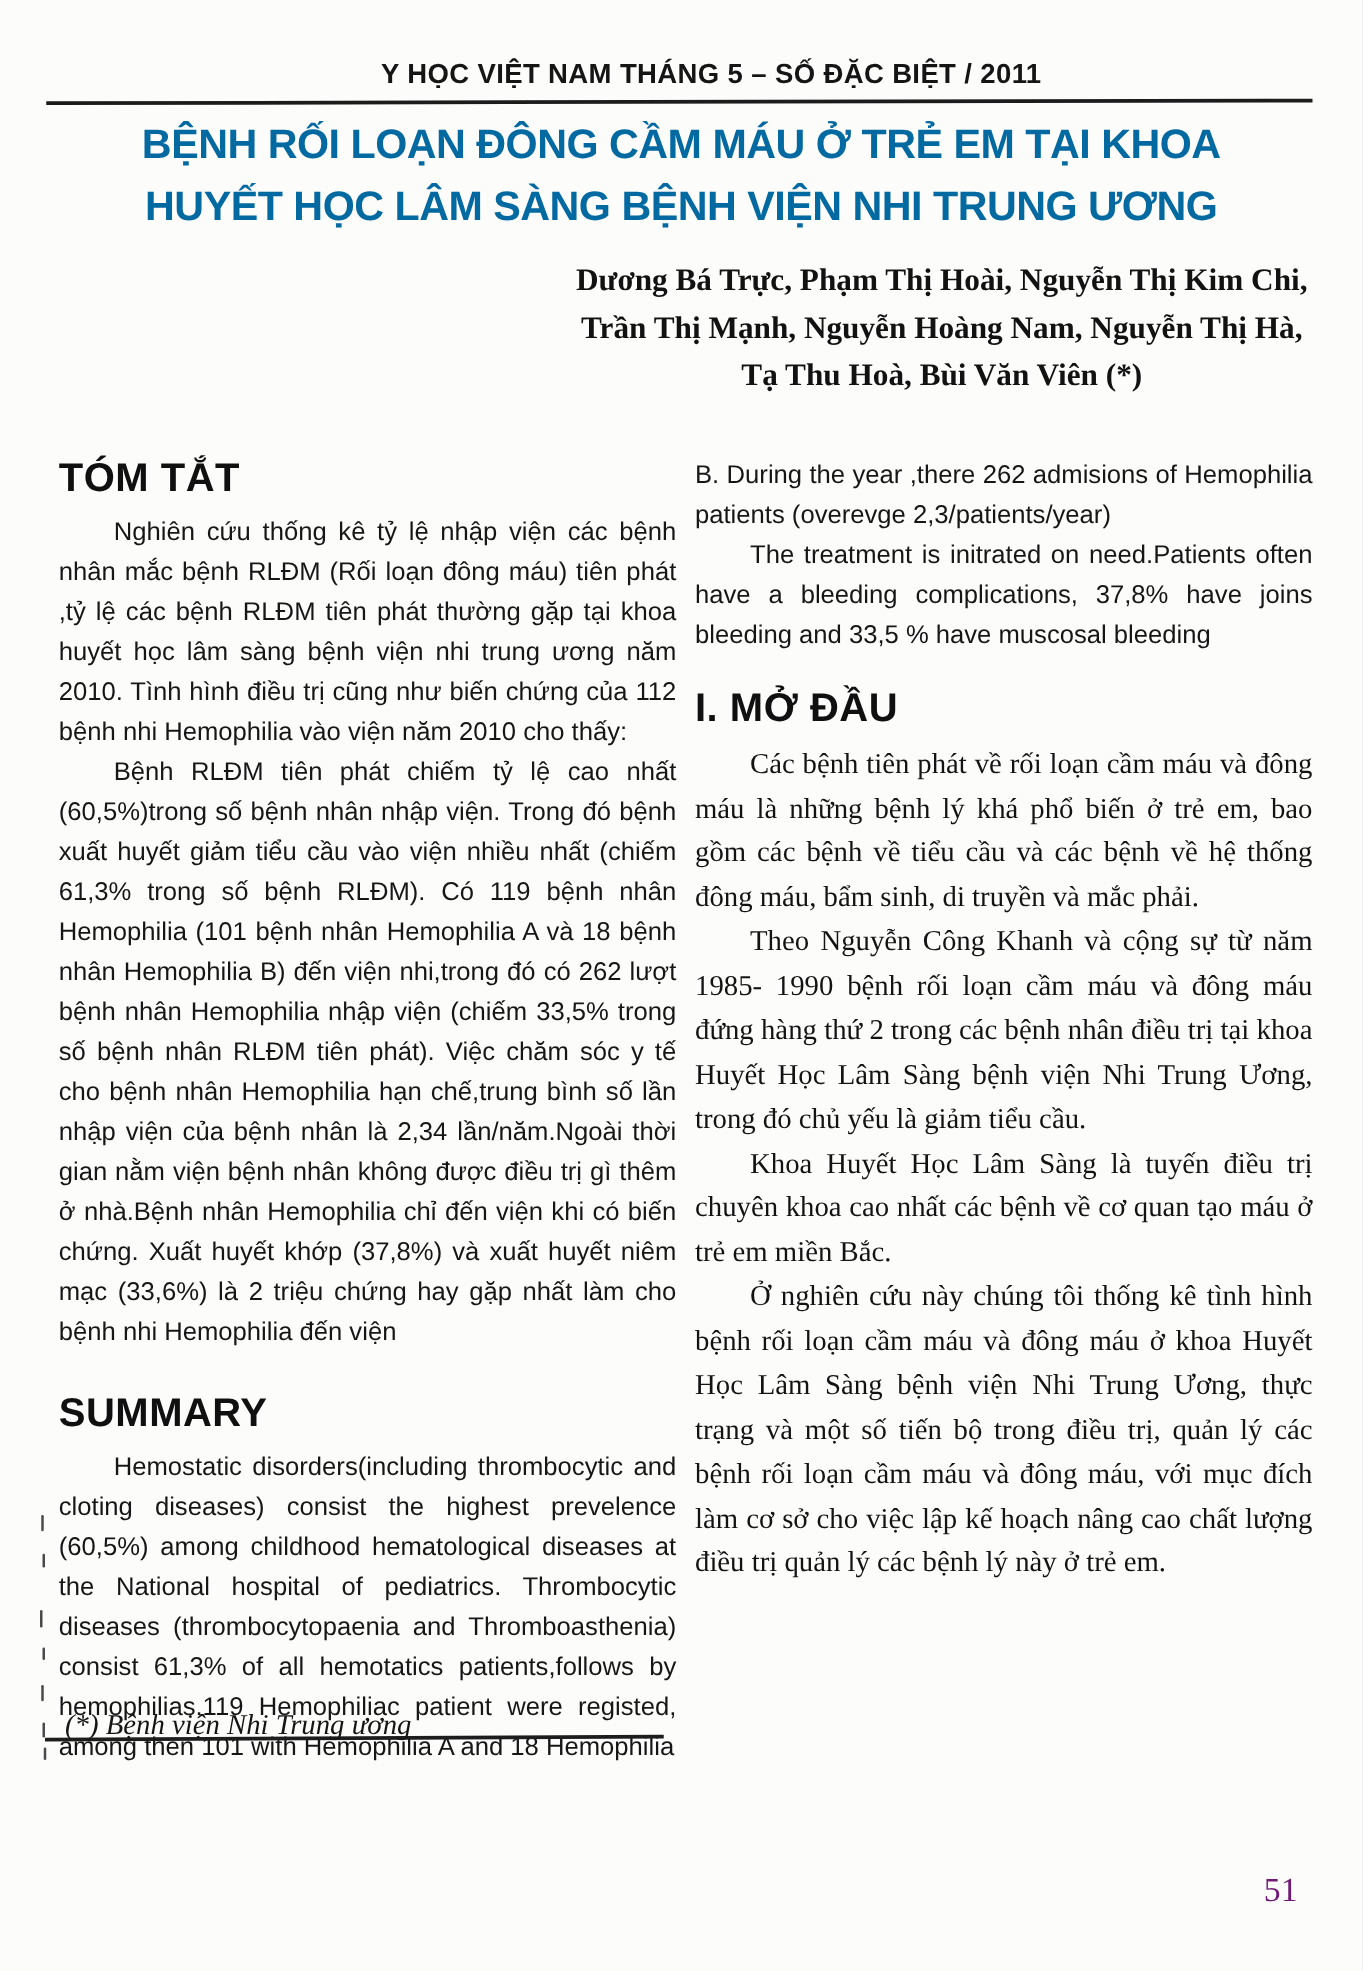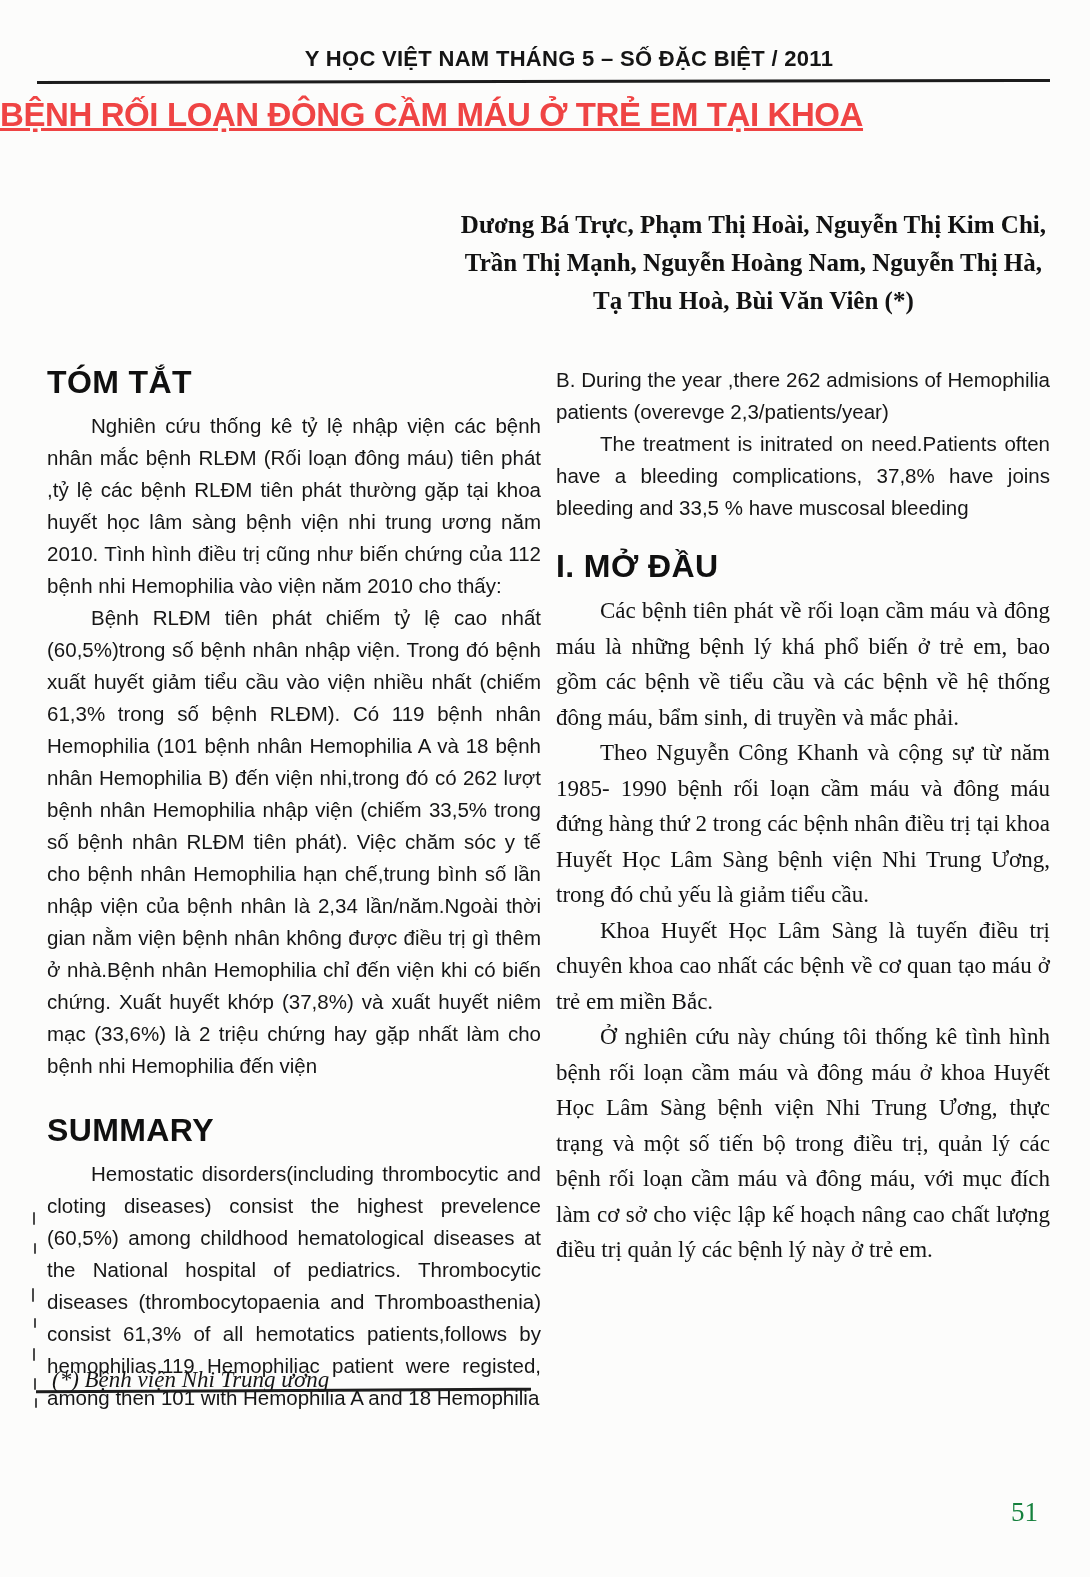--- a/index.html
+++ b/index.html
@@ -18,22 +18,23 @@
     font-weight:bold;font-size:22px;letter-spacing:0.3px;
     color:#151515;
     padding-left:24px;
   }
   .head-rule{
     position:absolute;top:80px;left:37px;width:1013px;height:3px;
     background:#1c1c1c;transform:rotate(-0.12deg);
   }
   .article-title{
     position:absolute;top:90px;left:0;width:100%;
+    text-align:center;
     font-weight:bold;font-size:33px;line-height:50px;letter-spacing:-0.4px;
-    margin:0;color:#ef4444;text-decoration:underline;
+    margin:0;color:#0369a1;
   }
   .authors{
     position:absolute;top:206px;right:44px;
     text-align:center;
     font-family:"Liberation Serif", serif;
     font-weight:bold;font-size:25px;line-height:38px;
     color:#121212;
   }
   .columns{
     position:absolute;top:364px;left:47px;width:1003px;
@@ -63,36 +64,37 @@
     background:#1d1d1d;transform:rotate(-0.3deg);
   }
   .footnote{
     position:absolute;top:1367px;left:52px;
     font-family:"Liberation Serif", serif;
     font-style:italic;font-size:23px;color:#151515;
   }
   .page-number{
     position:absolute;top:1497px;right:52px;
     font-family:"Liberation Serif", serif;
-    font-size:27px;color:#15803d;
+    font-size:27px;color:#701a75;
   }
   .artifact{
     position:absolute;background:#2a2a2a;border-radius:1px;opacity:0.85;
   }
 </style>
 </head>
 <body>
 
 <div class="page">
 
   <div class="running-head">Y HỌC VIỆT NAM THÁNG 5 – SỐ ĐẶC BIỆT / 2011</div>
   <div class="head-rule"></div>
 
   <h1 class="article-title">
     <span>BỆNH RỐI LOẠN ĐÔNG CẦM MÁU Ở TRẺ EM TẠI KHOA</span><br>
+    <span>HUYẾT HỌC LÂM SÀNG BỆNH VIỆN NHI TRUNG ƯƠNG</span>
   </h1>
 
   <div class="authors">
     <div>Dương Bá Trực, Phạm Thị Hoài, Nguyễn Thị Kim Chi,</div>
     <div>Trần Thị Mạnh, Nguyễn Hoàng Nam, Nguyễn Thị Hà,</div>
     <div>Tạ Thu Hoà, Bùi Văn Viên (*)</div>
   </div>
 
   <div class="columns">
 

